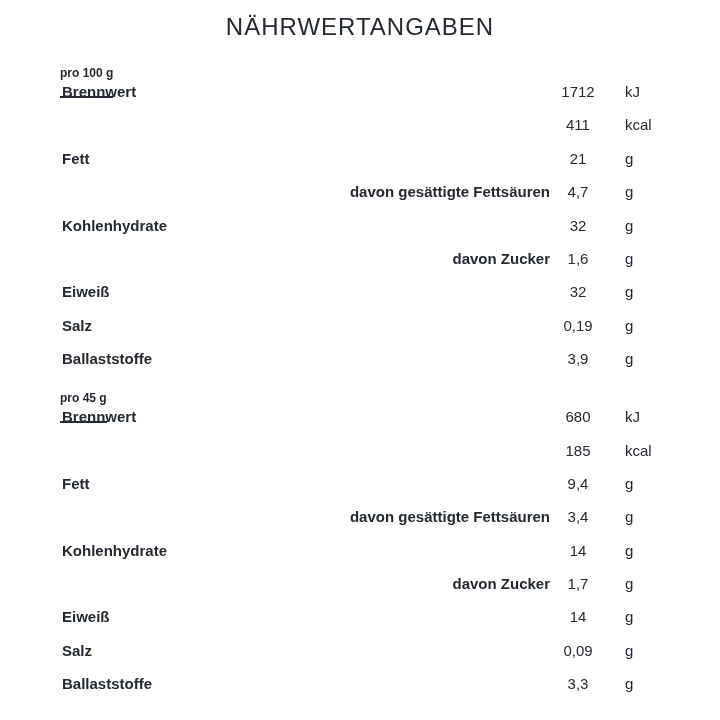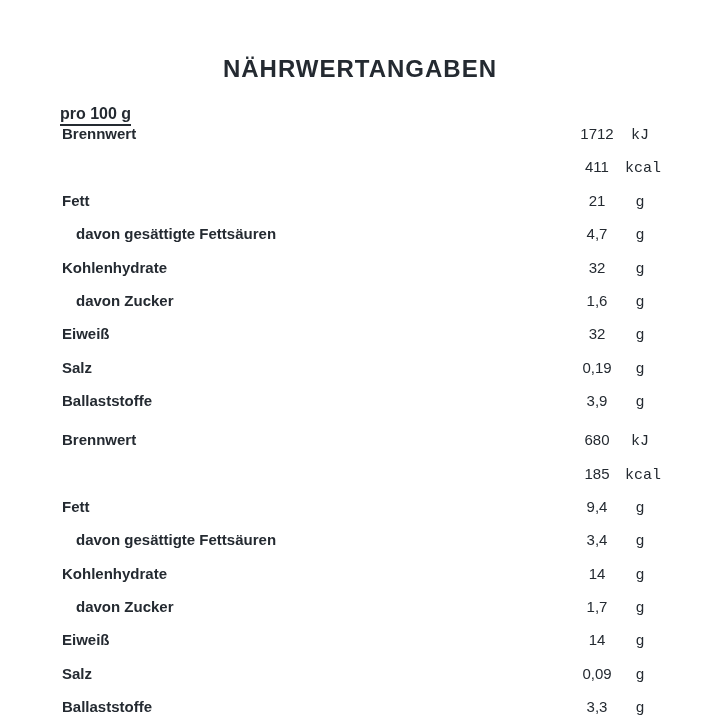--- a/index.html
+++ b/index.html
@@ -16,69 +16,67 @@
     overflow: hidden;
   }
   .page {
     width: 720px;
     height: 720px;
     padding: 13px 65px 0 60px;
   }
   .page-title {
     text-align: center;
     font-size: 24px;
-    font-weight: 700;
+    font-weight: 400;
     letter-spacing: 1px;
     line-height: 27px;
     
     margin-left: 5px;
-    margin-top: 42px;
   }
   .section { margin: 0; }
   .section-1 { margin-top: 23px; }
   .section-2 { margin-top: 20px; }
   .section-heading-wrap {
     line-height: 18px;
     height: 19px;
   }
   .section-heading {
     display: inline-block;
-    font-size: 16px;
+    font-size: 12px;
     font-weight: 700;
     border-bottom: 2px solid var(--text-color);
-    padding-bottom: 1px;
+    padding-bottom: 14px;
   }
   .row {
     display: flex;
     align-items: baseline;
     height: 19px;
     line-height: 19px;
     margin-bottom: 14.4px;
     font-size: 15px;
   }
   .row:first-of-type { margin-top: 1px; }
   .label {
     flex: 1;
     padding-left: 2px;
     white-space: nowrap;
     font-weight: bold;
   }
-  .row.indent .label { padding-left: 16px; }
+  .row.indent .label { padding-left: 16px; text-align: right; }
   .value { display: flex; align-items: baseline; }
   .num {
     min-width: 56px;
     text-align: center;
     white-space: nowrap;
   }
   .unit {
     width: 30px;
-    margin-left: 0;
-    text-align: center;
+    margin-left: 19px;
+    text-align: left;
     white-space: nowrap;
-    font-family: Liberation Mono, monospace;
   }
 </style>
 </head>
 <body>
 
 <div class="page">
   <h1 class="page-title">NÄHRWERTANGABEN</h1>
   <div id="nutrition-table">
       <section class="section section-1">
         <div class="section-heading-wrap"><span class="section-heading">pro 100 g</span></div>
@@ -140,20 +138,21 @@
         </div>
         <div class="row">
           <span class="label">Ballaststoffe</span>
           <span class="value">
             <span class="num">3,9</span>
             <span class="unit">g</span>
           </span>
         </div>
       </section>
       <section class="section section-2">
+        <div class="section-heading-wrap"><span class="section-heading">pro 45 g</span></div>
         <div class="row">
           <span class="label">Brennwert</span>
           <span class="value">
             <span class="num">680</span>
             <span class="unit">kJ</span>
           </span>
         </div>
         <div class="row">
           <span class="label"></span>
           <span class="value">

